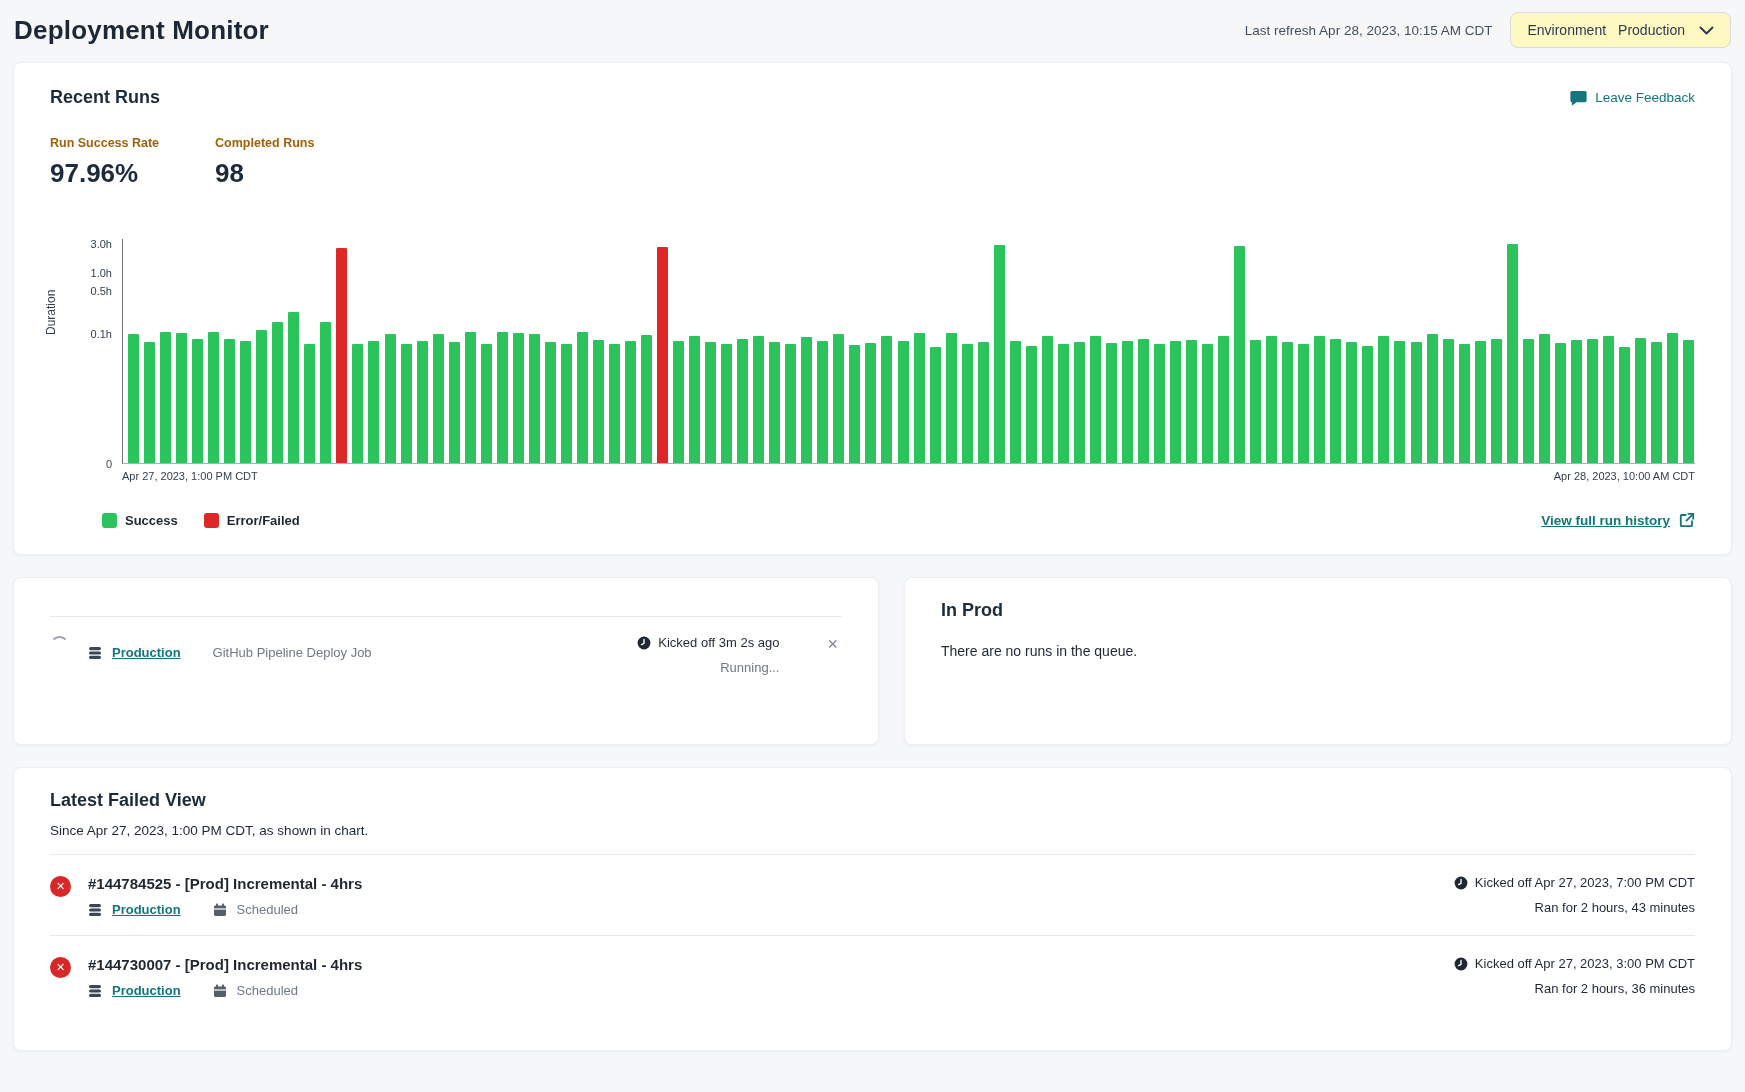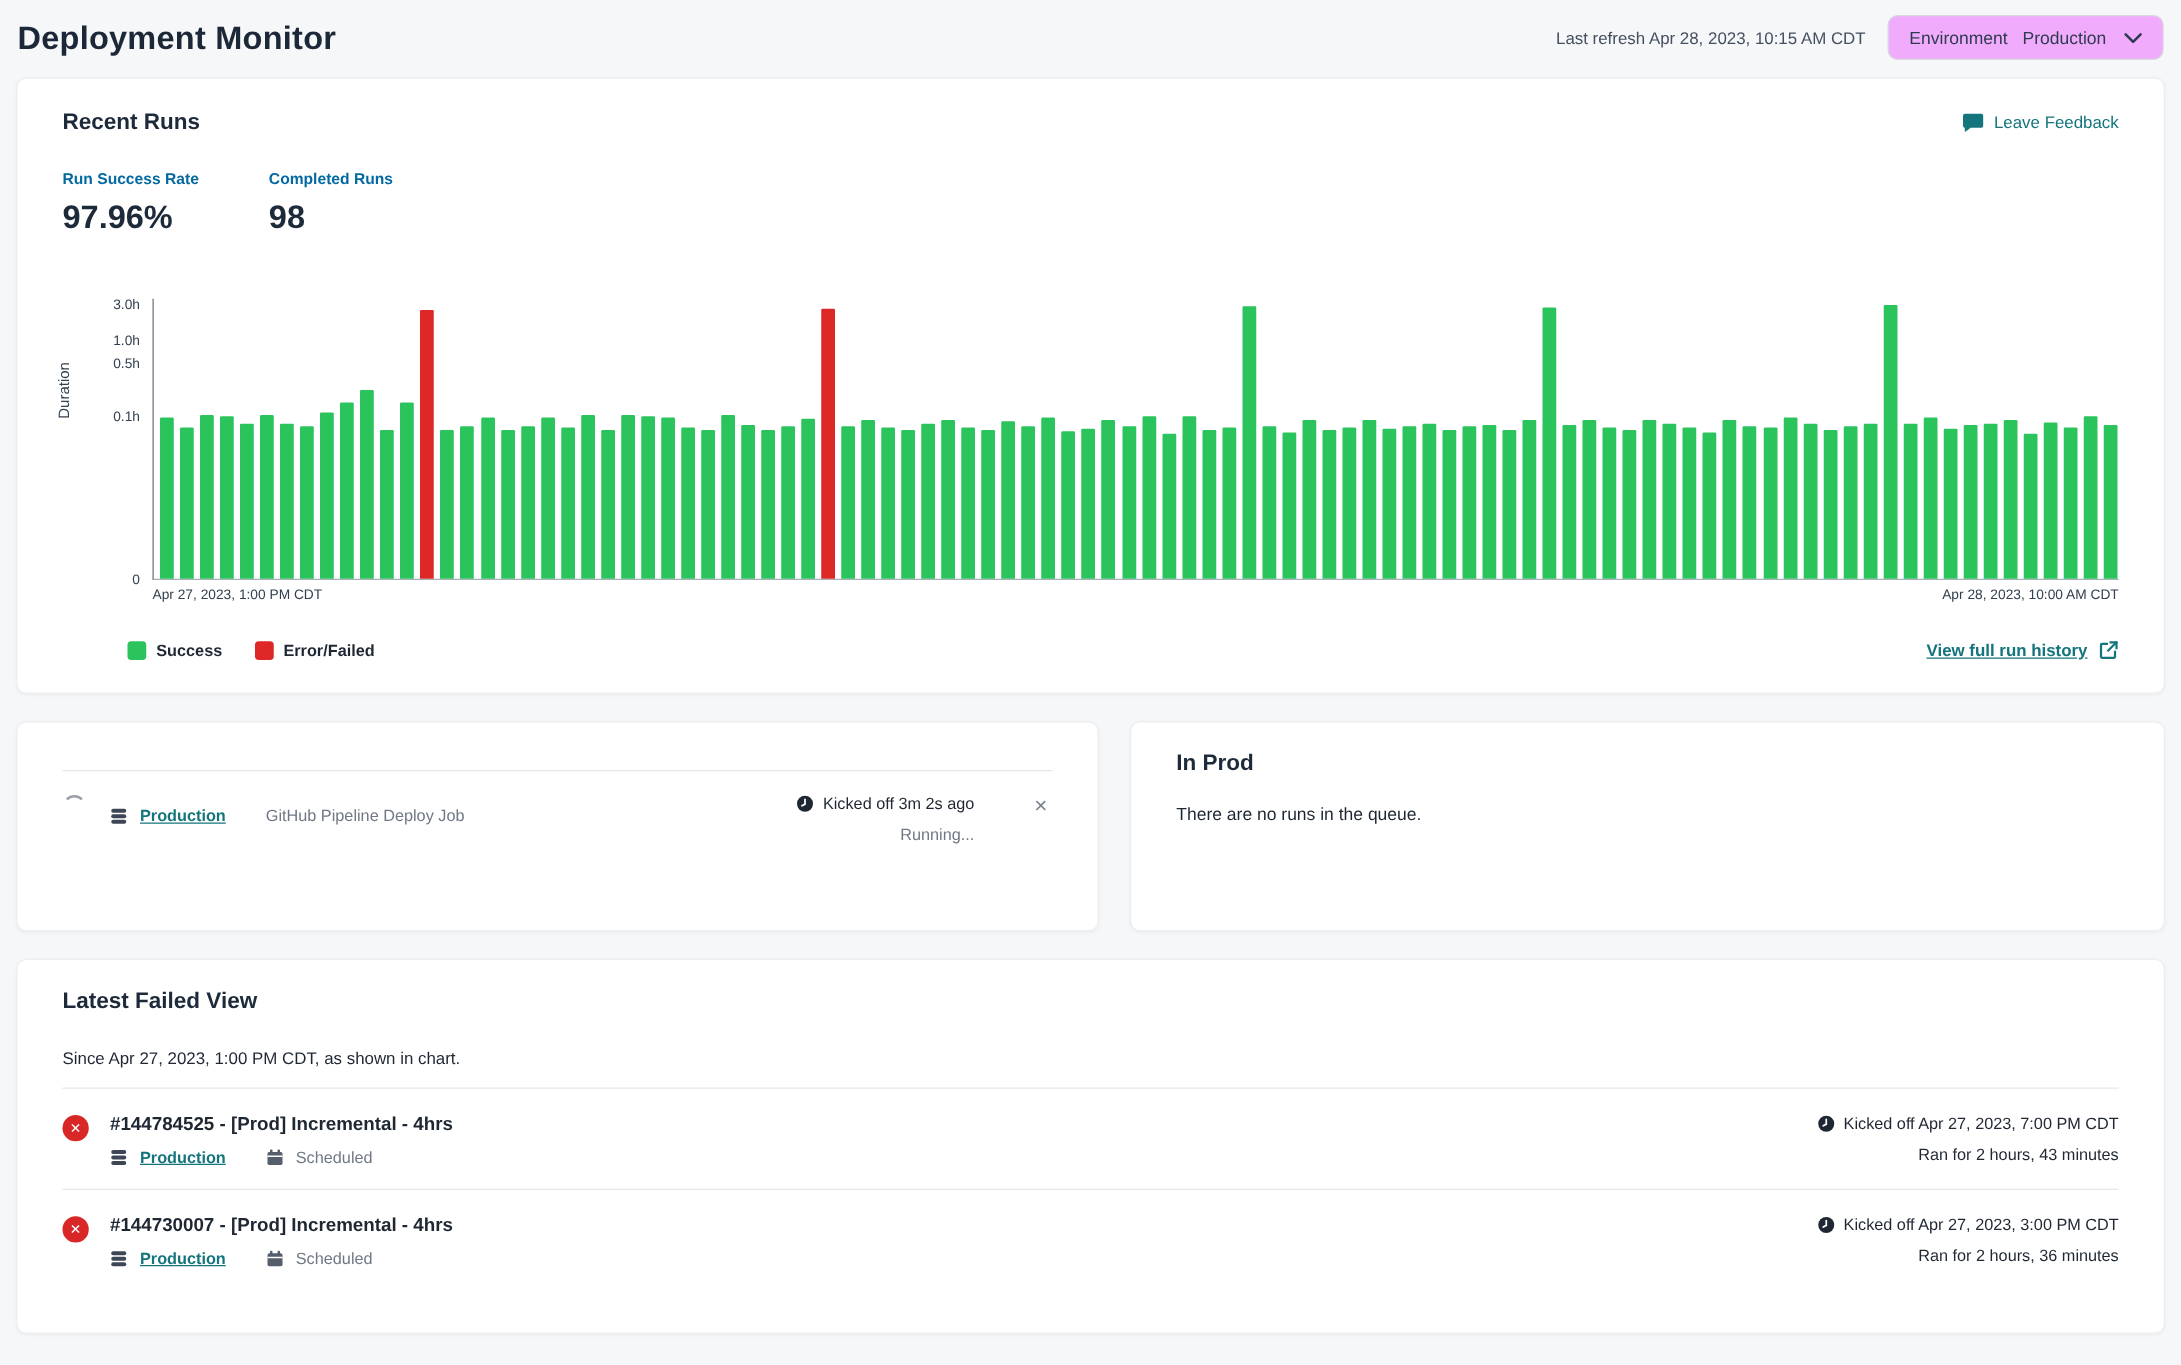--- a/index.html
+++ b/index.html
@@ -15,40 +15,40 @@
   
   .page-header {
     display: flex; align-items: center; justify-content: space-between;
     padding: 10px 14px 12px 14px; height: 62px;
   }
   .page-title { font-size: 26px; font-weight: 700; color: #1c2838; letter-spacing: .2px; }
   .header-right { display: flex; align-items: center; gap: 18px; }
   .last-refresh { font-size: 13.5px; color: #445060; margin-left: 10px; }
   .env-dropdown {
     display: flex; align-items: center; gap: 12px;
-    background: #f0abfc; border: 1px solid #d7dade; border-radius: 8px;
+    background: #fef9c3; border: 1px solid #d7dade; border-radius: 8px;
     padding: 9px 16px; font-size: 14px; color: #2e3b4e; cursor: pointer;
   }
   .env-dropdown .chev { display: inline-flex; margin-left: 2px; }
 
   
   .content { padding: 0 13px 12px 13px; }
   .card {
     background: #fff; border: 1px solid #eceef1; border-radius: 8px;
     box-shadow: 0 1px 3px rgba(20,30,45,.05);
   }
   .card-title { font-size: 18px; font-weight: 700; color: #1d2a3a; }
 
   
   .recent-card { padding: 24px 36px 26px 36px; margin-bottom: 22px; }
   .recent-head { display: flex; align-items: center; justify-content: space-between; }
   .feedback-link { display: flex; align-items: center; gap: 8px; color: var(--teal);
     font-size: 13.5px; cursor: pointer; }
   .kpi-row { display: flex; gap: 56px; margin-top: 28px; }
-  .kpi-label { font-size: 12.5px; font-weight: 700; color: #0369a1; }
+  .kpi-label { font-size: 12.5px; font-weight: 700; color: #a16207; }
   .kpi-value { font-size: 26px; font-weight: 700; color: #1d2a3a; margin-top: 8px; }
 
   
   .chart-wrap { margin-top: 50px; }
   .chart-area { display: flex; }
   .chart-y-axis { position: relative; width: 72px; flex: 0 0 72px; }
   .chart-y-axis .tick { position: absolute; right: 10px; font-size: 11px; color: #33404f; }
   .duration-label {
     position: absolute; left: -6px; top: 96px; font-size: 12px; color: #33404f;
     transform: rotate(-90deg); transform-origin: left top;
@@ -104,21 +104,21 @@
   .time-line { display: flex; align-items: center; justify-content: flex-end; gap: 7px;
     font-size: 13px; color: #1f2733; }
   .sub-line { font-size: 13px; color: var(--gray); margin-top: 10px; }
   .sub-line.dark { color: #1f2733; }
   .close-x { margin-left: 24px; color: #7b8490; font-size: 18px; line-height: 14px;
     cursor: pointer; padding: 2px 4px; }
   .right-with-x { display: flex; align-items: flex-start; gap: 20px; }
 
   
   .failed-card { padding: 22px 36px 34px 36px; }
-  .failed-sub { font-size: 13.5px; color: #1f2733; margin-top: 28px; }
+  .failed-sub { font-size: 13.5px; color: #1f2733; margin-top: 12px; }
   .failed-rows .run-row { padding: 20px 0 18px 0; }
   .row-divider { border: 0; border-top: 1px solid var(--border); margin: 0; }
 
   .icon { display: inline-flex; flex: none; }
 </style>
 </head>
 <body>
 
 <div class="page-header">
   <div class="page-title">Deployment Monitor</div>

